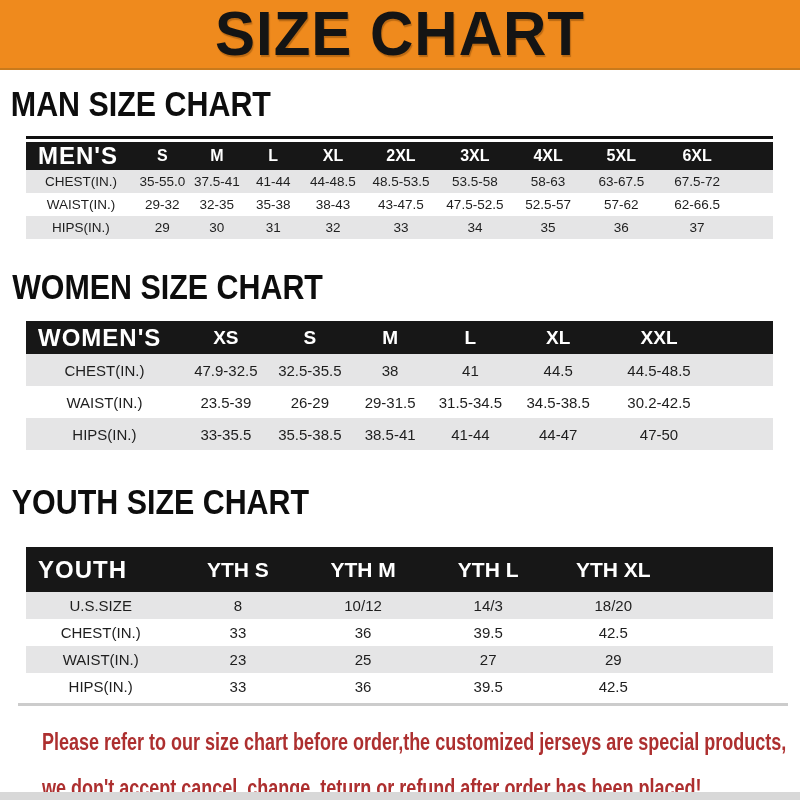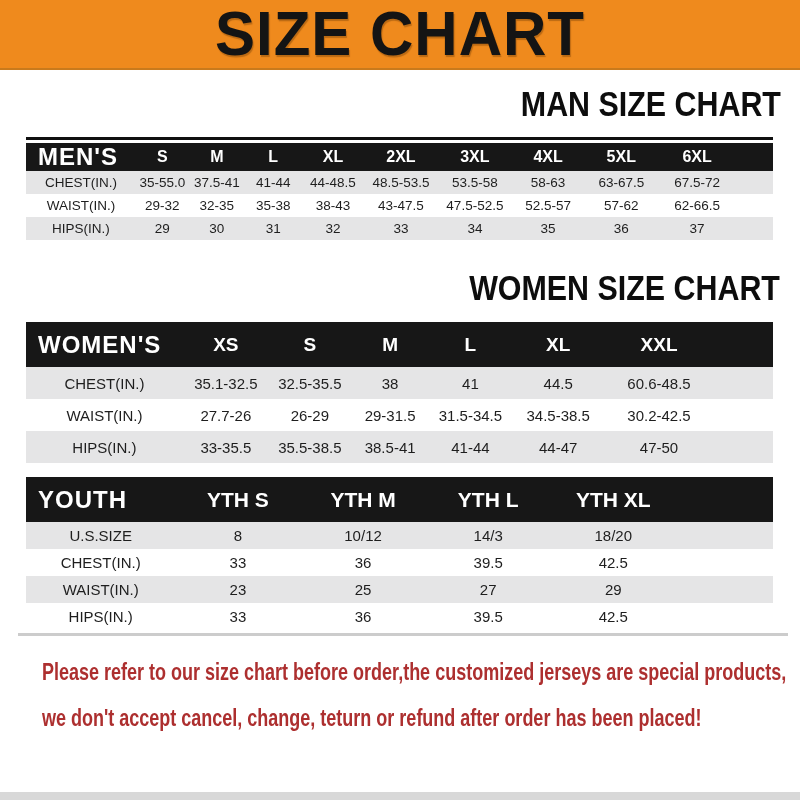--- a/index.html
+++ b/index.html
@@ -19,21 +19,21 @@
   .banner-text{
     display:inline-block;
     font-size:60px;font-weight:bold;color:#141414;
     letter-spacing:1px;line-height:1;
     transform:scale(1.0,1.05);
     text-shadow:1px 2px 1px rgba(90,45,0,.35);
     white-space:nowrap;
   }
 
   
-  .sec-title{margin:12px;text-align:right;line-height:36px;}
+  .sec-title{margin:4px;text-align:left;line-height:36px;}
   .sec-title .cond{
     display:inline-block;font-size:32px;font-weight:bold;color:#0d0d0d;
     transform:scale(0.95,1.08);white-space:nowrap;letter-spacing:0;
   }
   .sec-title.men{margin-top:16px;}
   .sec-title.women{margin-top:30px;}
   .sec-title.youth{margin-top:34px;}
 
   
   .topline{width:747px;height:3px;background:#101010;margin:11px 0 3px 26px;}
@@ -54,28 +54,28 @@
   
   .t-men thead th{height:16px;font-size:16px;}
   .t-men thead th.corner{font-size:24px;}
   .t-men tbody td{height:23px;font-size:13.5px;}
   .t-men col.c0{width:14.7%}.t-men col.c1{width:7.1%}.t-men col.c2{width:7.5%}
   .t-men col.c3{width:7.6%}.t-men col.c4{width:8.4%}.t-men col.c5{width:9.8%}
   .t-men col.c6{width:10%}.t-men col.c7{width:9.6%}.t-men col.c8{width:10%}
   .t-men col.c9{width:10.3%}.t-men col.cpad{width:5%}
   
   .t-women{margin-top:13px;}
-  .t-women thead th{height:45px;font-size:19px;}
+  .t-women thead th{height:33px;font-size:19px;}
   .t-women thead th.corner{font-size:24px;}
   .t-women tbody td{height:32px;font-size:15px;}
   .t-women col.c0{width:21%}.t-women col.c1{width:11.5%}.t-women col.c2{width:11%}
   .t-women col.c3{width:10.5%}.t-women col.c4{width:11%}.t-women col.c5{width:12.5%}
   .t-women col.c6{width:14.5%}.t-women col.cpad{width:8%}
   
-  .t-youth{margin-top:14px;}
+  .t-youth{margin-top:24px;}
   .t-youth thead th{height:45px;font-size:21px;}
   .t-youth thead th.corner{font-size:24px;letter-spacing:2px;}
   .t-youth tbody td{height:27px;font-size:15px;}
   .t-youth col.c0{width:20%}.t-youth col.c1{width:16.75%}.t-youth col.c2{width:16.75%}
   .t-youth col.c3{width:16.75%}.t-youth col.c4{width:16.75%}.t-youth col.cpad{width:13%}
 
   .bottom-rule{width:770px;height:3px;background:#cccccc;margin:3px 0 0 18px;}
 
   
   .footer-note{padding:8px 0 0 30px;}
@@ -198,31 +198,31 @@
           <th>M</th>
           <th>L</th>
           <th>XL</th>
           <th>XXL</th>
           <th></th>
         </tr>
       </thead>
       <tbody>
         <tr>
           <td class="row-label">CHEST(IN.)</td>
-          <td>35.1-32.5</td>
+          <td>47.9-32.5</td>
           <td>32.5-35.5</td>
           <td>38</td>
           <td>41</td>
           <td>44.5</td>
-          <td>60.6-48.5</td>
+          <td>44.5-48.5</td>
           <td></td>
         </tr>
         <tr>
           <td class="row-label">WAIST(IN.)</td>
-          <td>27.7-26</td>
+          <td>23.5-39</td>
           <td>26-29</td>
           <td>29-31.5</td>
           <td>31.5-34.5</td>
           <td>34.5-38.5</td>
           <td>30.2-42.5</td>
           <td></td>
         </tr>
         <tr>
           <td class="row-label">HIPS(IN.)</td>
           <td>33-35.5</td>
@@ -231,20 +231,23 @@
           <td>41-44</td>
           <td>44-47</td>
           <td>47-50</td>
           <td></td>
         </tr>
       </tbody>
     </table>
 </section>
 
 <section>
+  <h2 class="sec-title youth">
+    <span class="cond">YOUTH SIZE CHART</span>
+  </h2>
   <table class="chart t-youth">
       <colgroup>
         <col class="c0">
         <col class="c1">
         <col class="c2">
         <col class="c3">
         <col class="c4">
         <col class="cpad">
       </colgroup>
       <thead>

